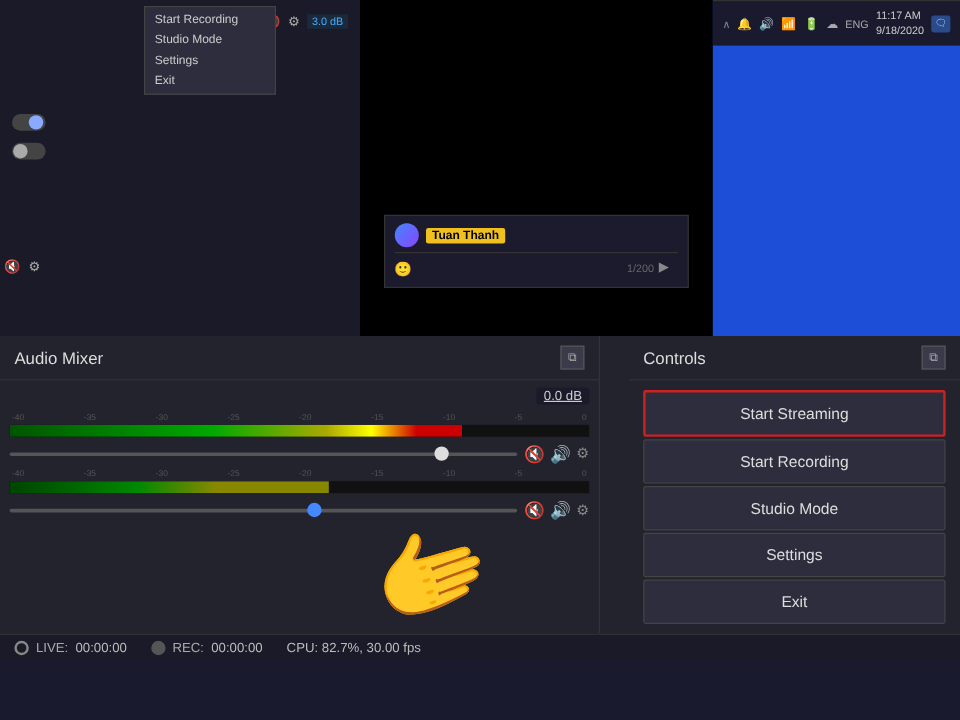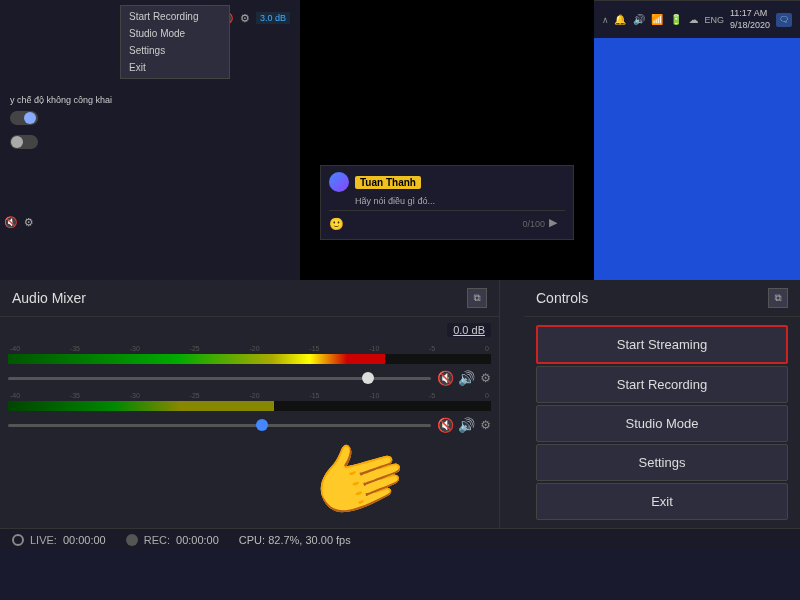--- a/index.html
+++ b/index.html
@@ -431,21 +431,20 @@
 
       <div id="mini-dropdown">
         <div class="mini-drop-item">Start Recording</div>
         <div class="mini-drop-item">Studio Mode</div>
         <div class="mini-drop-item">Settings</div>
         <div class="mini-drop-item">Exit</div>
       </div>
 
       <div style="position:absolute;top:95px;left:10px;right:10px;">
 
-        <div style="font-size:9px;color:#ccc;margin-bottom:6px;">y chế độ không công khai</div>
 
         <div style="display:flex;align-items:center;gap:8px;margin-bottom:10px;">
           <div class="toggle">
             <div class="toggle-knob" style="left:14px;background:#88aaff;"></div>
           </div>
         </div>
 
         <div style="display:flex;align-items:center;gap:8px;font-size:9px;color:#aaa;">
           <div class="toggle">
             <div class="toggle-knob" style="left:1px;background:#aaa;"></div>
@@ -463,25 +462,24 @@
     </div>
 
     <div id="right-panel">
       <div id="preview-area">
 
         <div id="chat-overlay">
           <div class="chat-header">
             <div class="chat-avatar" style="background:linear-gradient(135deg,#4488ff,#8844ff);"></div>
             <span class="chat-name">Tuan Thanh</span>
           </div>
-          <div class="chat-message">Hãy nói điều gì đó...</div>
           <div class="chat-input-row">
             <span class="emoji-btn">🙂</span>
             <div class="chat-input"></div>
-            <span class="chat-count">0/100</span>
+            <span class="chat-count">1/200</span>
             <span class="send-btn">▶</span>
           </div>
         </div>
 
       </div>
 
       <div id="system-tray">
         <span style="font-size:9px;color:#888;">∧</span>
         <span style="font-size:10px;color:#ff6666;">🔔</span>
         <span style="font-size:10px;color:#aaa;">🔊</span>

